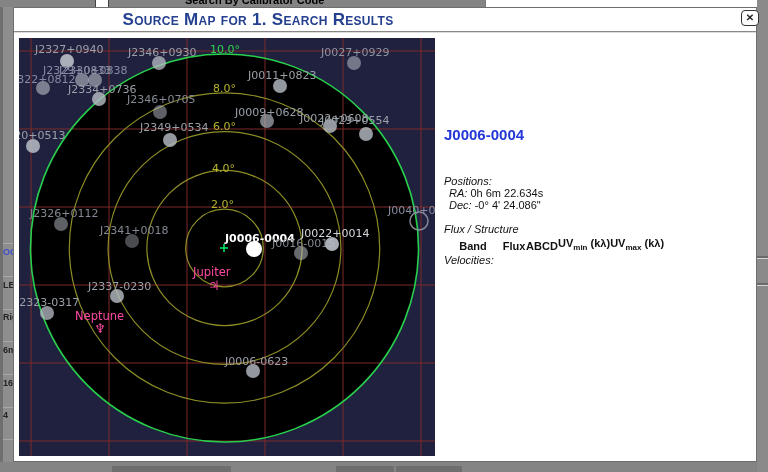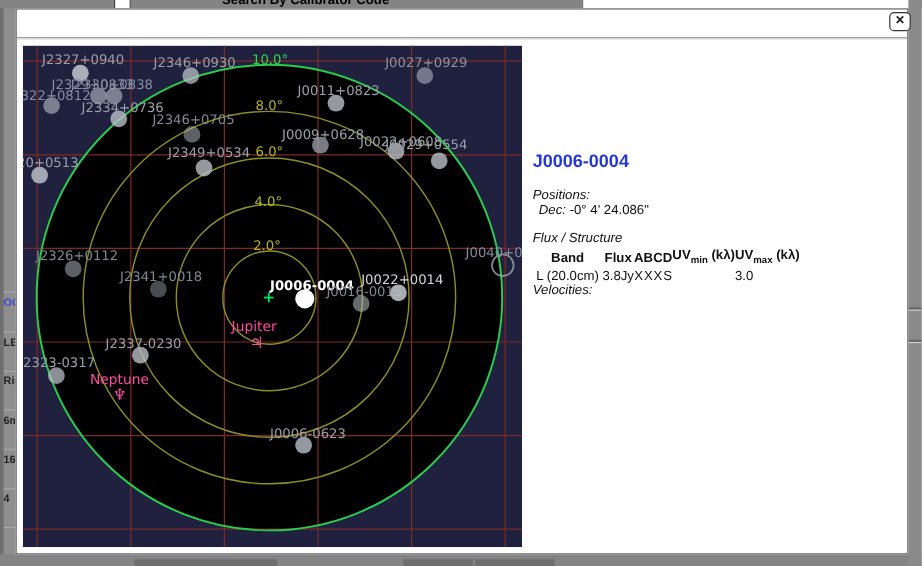--- a/index.html
+++ b/index.html
@@ -31,21 +31,21 @@
   #close-button{
     position:absolute;left:727px;top:2px;width:18px;height:16px;box-sizing:border-box;
     background:#fdfdfd;border:1px solid #333;border-radius:4px;
     font-size:10px;font-weight:bold;color:#222;text-align:center;line-height:14px;cursor:pointer;
   }
   #map-svg{position:absolute;left:5px;top:30px;display:block;}
   
   #details{position:absolute;left:430px;top:118px;width:305px;font-size:11px;line-height:12px;color:#111;}
   #source-name{font-size:15px;line-height:17px;font-weight:bold;color:#2336d8;}
   .i{font-style:italic;}
-  .block-positions{margin-top:14px;}
+  .block-positions{margin-top:32px;}
   .block-unc{margin-top:14px;}
   .block-flux{margin-top:12px;}
   .indent{padding-left:5px;}
   #flux-table{border-collapse:collapse;border-spacing:0;margin-top:2px;font-size:11px;}
   #flux-table th,#flux-table td{padding:0;height:13px;font-weight:normal;white-space:nowrap;}
   #flux-table th{font-weight:bold;}
   .c-band{width:58px;text-align:center;}
   .c-flux{width:24px;text-align:center;}
   .c-l{width:8px;text-align:center;}
   .c-uvmin{width:48px;text-align:left;}
@@ -82,20 +82,21 @@
     <div class="bottom-block" style="left: 336px; width: 58px;"></div>
     <div class="bottom-block" style="left: 396px; width: 66px;"></div>
   </div>
 <div id="right-strip">
     <div class="right-line" style="top: 256px;"></div>
     <div class="right-line" style="top: 283px;"></div>
   </div>
 
 <div id="dialog">
   <div id="titlebar">
+    <div id="dialog-title">Source Map for 1. Search Results</div>
     <div id="close-button">✕</div>
   </div>
 
   <svg id="map-svg" xmlns="http://www.w3.org/2000/svg" width="416" height="418" viewBox="0 0 416 418">
       <rect x="0" y="0" width="416" height="418" fill="#20203f"></rect>
       <circle cx="205.5" cy="210" r="194" fill="#000000"></circle>
       <line x1="12" y1="0" x2="12" y2="418" stroke="#7c2b28" stroke-width="1"></line>
       <line x1="90" y1="0" x2="90" y2="418" stroke="#7c2b28" stroke-width="1"></line>
       <line x1="168" y1="0" x2="168" y2="418" stroke="#7c2b28" stroke-width="1"></line>
       <line x1="246" y1="0" x2="246" y2="418" stroke="#7c2b28" stroke-width="1"></line>
@@ -170,20 +171,24 @@
       <text x="56" y="282" fill="#ff49a3" font-size="11.5" font-family="&quot;DejaVu Sans&quot;, sans-serif">Neptune</text>
       <text x="75" y="295" fill="#ff49a3" font-size="13" font-family="&quot;DejaVu Sans&quot;, sans-serif">♆</text>
     </svg>
 
   <div id="details">
     <div id="source-name">J0006-0004</div>
 
     <div class="block-positions">
       <div class="i">Positions:</div>
       <div class="indent">
+        <span class="i">RA:</span>
+        <span>0h 6m 22.634s</span>
+      </div>
+      <div class="indent">
         <span class="i">Dec:</span>
         <span>-0° 4' 24.086"</span>
       </div>
     </div>
 
 
     <div class="block-flux">
       <div class="i">Flux / Structure</div>
       <table id="flux-table">
         <thead>
@@ -192,30 +197,20 @@
             <th class="c-flux">Flux</th>
             <th class="c-l">A</th>
             <th class="c-l">B</th>
             <th class="c-l">C</th>
             <th class="c-l">D</th>
             <th class="c-uvmin"><span>UV</span><sub>min</sub><span> (kλ)</span></th>
             <th class="c-uvmax"><span>UV</span><sub>max</sub><span> (kλ)</span></th>
           </tr>
         </thead>
         <tbody id="flux-rows">
-            <tr>
-              <td class="c-band">L (20.0cm)</td>
-              <td class="c-flux">3.8Jy</td>
-              <td class="c-l">X</td>
-              <td class="c-l">X</td>
-              <td class="c-l">X</td>
-              <td class="c-l">S</td>
-              <td class="c-uvmin"></td>
-              <td class="c-uvmax">3.0</td>
-            </tr>
           </tbody>
       </table>
     </div>
 
     <div>
       <div class="i">Velocities:</div>
     </div>
   </div>
 </div>
 

